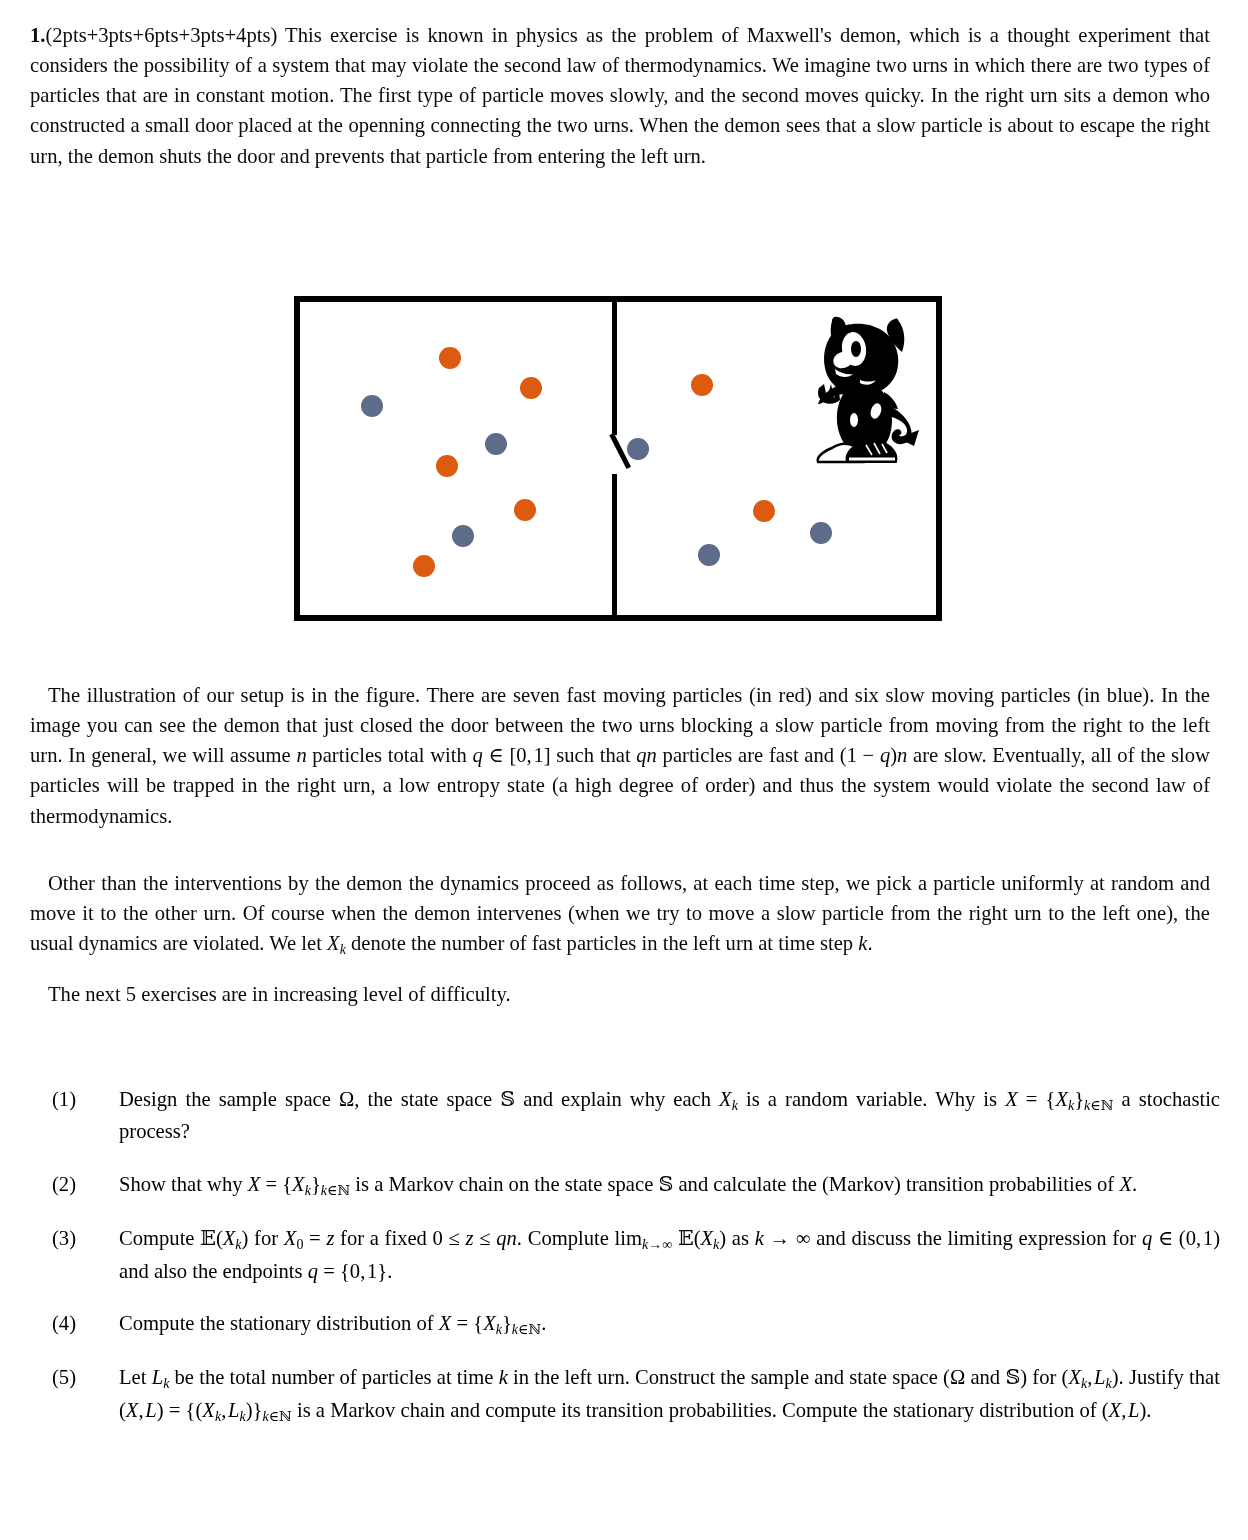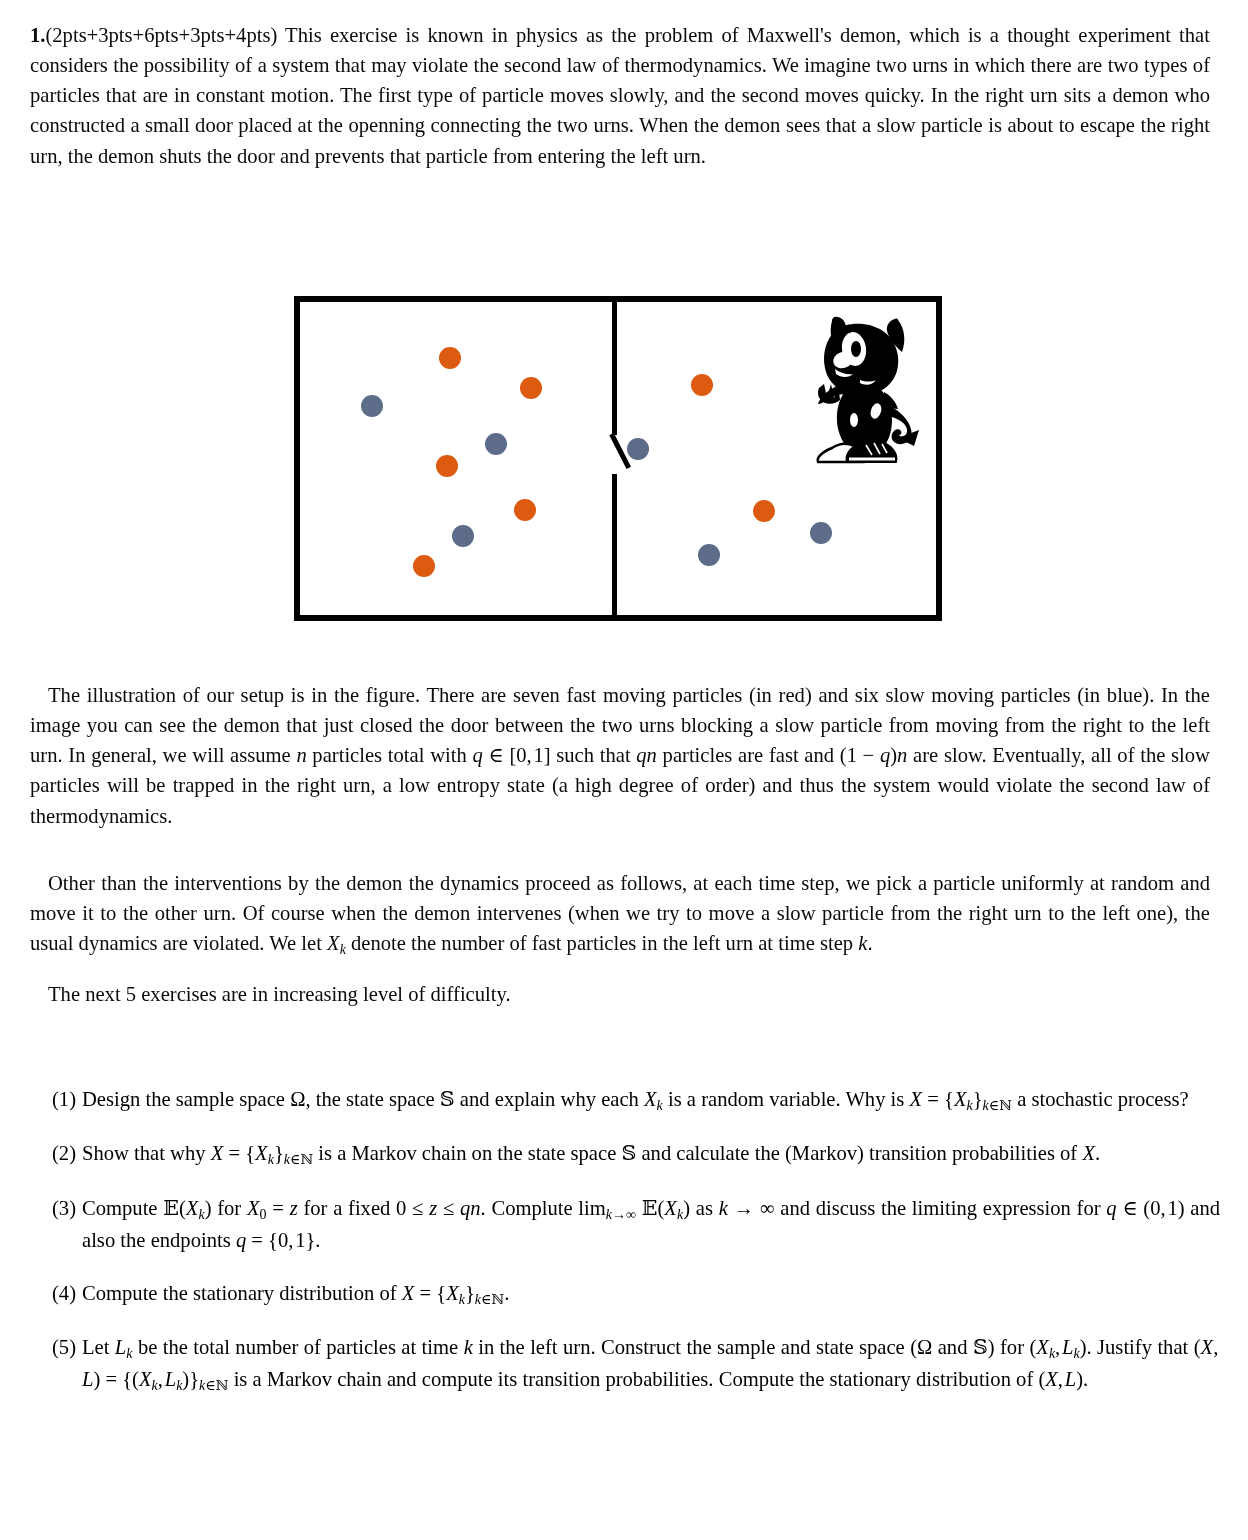--- a/index.html
+++ b/index.html
@@ -131,20 +131,21 @@
     text-align: left;
     padding-left: 22px;
     box-sizing: border-box;
   }
   .ex-text {
     flex: 1 1 auto;
     font-size: 20.6px;
     line-height: 1.465;
     text-align: justify;
     text-justify: inter-word;
+    margin-left: 37px;
   }
   
   .mi { font-family: "Liberation Serif", "DejaVu Serif", serif; font-style: italic; }
   .bb { font-family: "DejaVu Serif", "Liberation Serif", serif; font-style: normal; }
   .sub {
     font-size: 0.68em;
     vertical-align: -0.28em;
     font-style: italic;
   }
   .subup {

